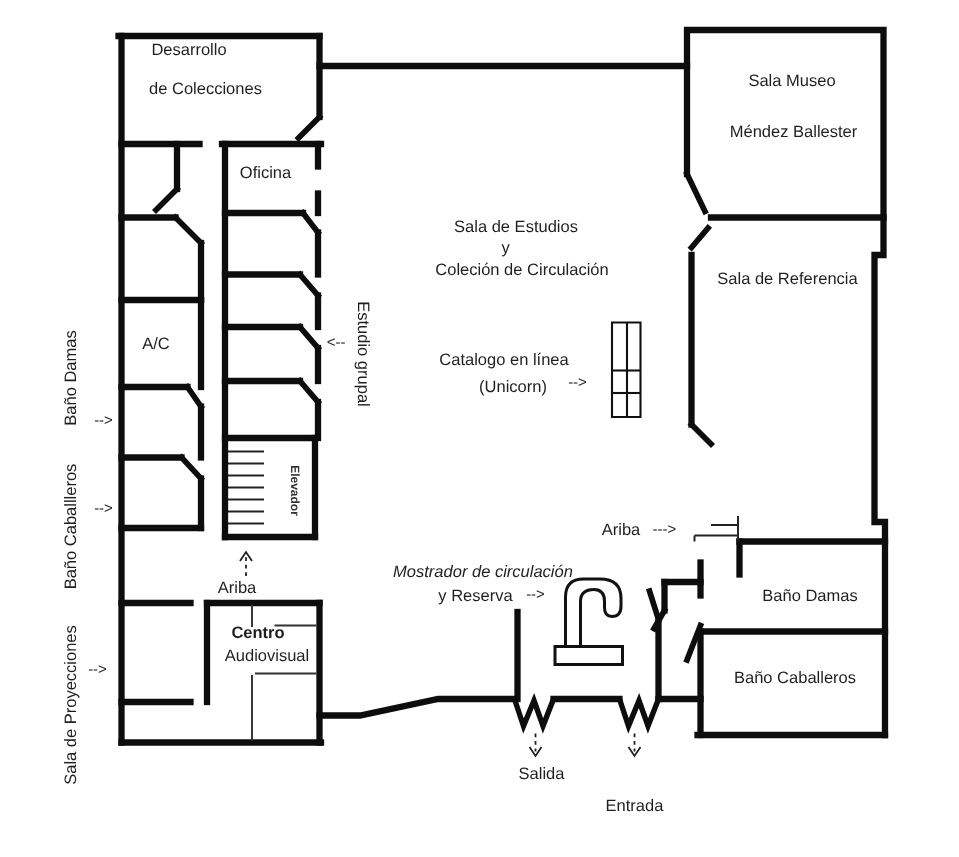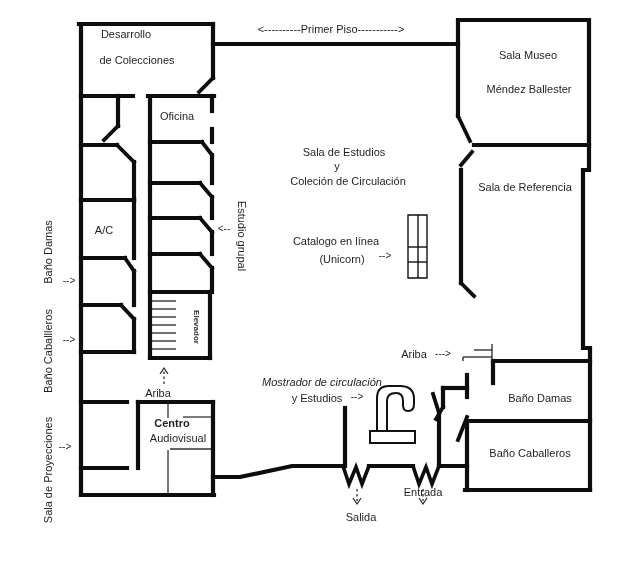--- a/index.html
+++ b/index.html
@@ -146,21 +146,20 @@
       <path d="M357,489 V501" stroke-dasharray="2.5,2.5"></path>
       <path d="M353,498 L357,504 L361,498"></path>
       <path d="M423,489 V501" stroke-dasharray="2.5,2.5"></path>
       <path d="M419,498 L423,504 L427,498"></path>
     </g>
   </svg>
 
   <div class="lbl" style="left:126px;top:34px;">Desarrollo</div>
   <div class="lbl" style="left:137px;top:60px;">de Colecciones</div>
 
-  <div class="lbl" style="left:331px;top:29px;">&lt;----------Primer Piso-----------&gt;</div>
 
   <div class="lbl" style="left:528px;top:55px;">Sala Museo</div>
   <div class="lbl" style="left:529px;top:77px;margin-top:12px;">Méndez Ballester</div>
 
   <div class="lbl" style="left:177px;top:116px;">Oficina</div>
 
   <div class="lbl" style="left:344px;top:152px;">Sala de Estudios</div>
   <div class="lbl" style="left:337px;top:166px;">y</div>
   <div class="lbl" style="left:348px;top:181px;">Coleción de Circulación</div>
 
@@ -184,25 +183,25 @@
   <div class="lbl v" style="left:48px;top:470px;">Sala de Proyecciones</div>
   <div class="lbl small" style="left:65px;top:447px;">--&gt;</div>
 
   <div class="lbl vcw tiny" style="left:196px;top:327px;">Elevador</div>
   <div class="lbl" style="left:158px;top:393px;">Ariba</div>
 
   <div class="lbl" style="left:172px;top:423px;font-weight:bold;">Centro</div>
   <div class="lbl" style="left:178px;top:438px;">Audiovisual</div>
 
   <div class="lbl" style="left:322px;top:382px;font-style:italic;">Mostrador de circulación</div>
-  <div class="lbl" style="left:317px;top:398px;">y Estudios</div>
+  <div class="lbl" style="left:317px;top:398px;">y Reserva</div>
   <div class="lbl small" style="left:357px;top:397px;">--&gt;</div>
 
   <div class="lbl" style="left:414px;top:354px;">Ariba</div>
   <div class="lbl small" style="left:443px;top:354px;">---&gt;</div>
 
   <div class="lbl" style="left:540px;top:398px;">Baño Damas</div>
   <div class="lbl" style="left:530px;top:453px;">Baño Caballeros</div>
 
   <div class="lbl" style="left:361px;top:517px;">Salida</div>
-  <div class="lbl" style="left:423px;top:492px;">Entrada</div>
+  <div class="lbl" style="left:423px;top:538px;">Entrada</div>
 
 </div>
 
 </body></html>

